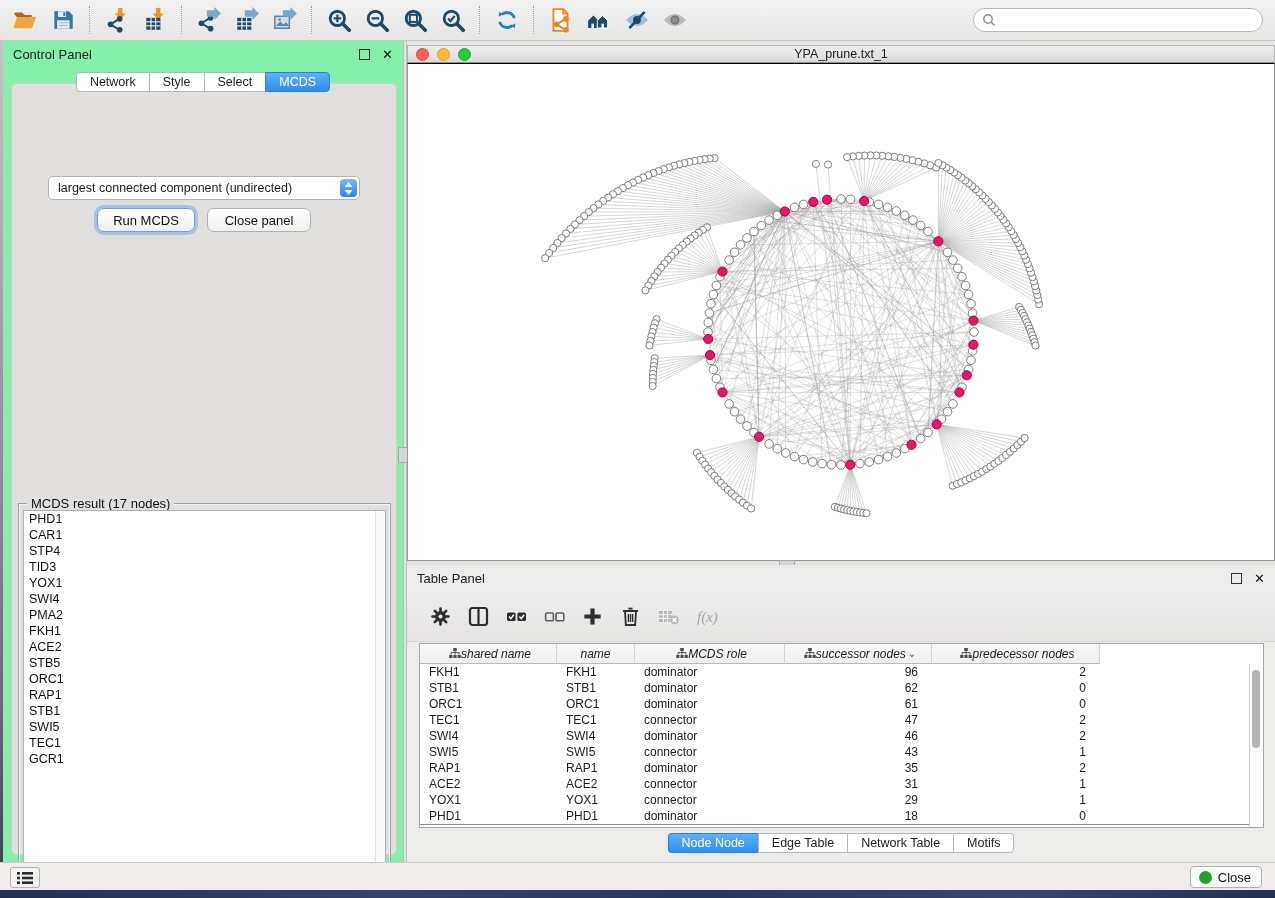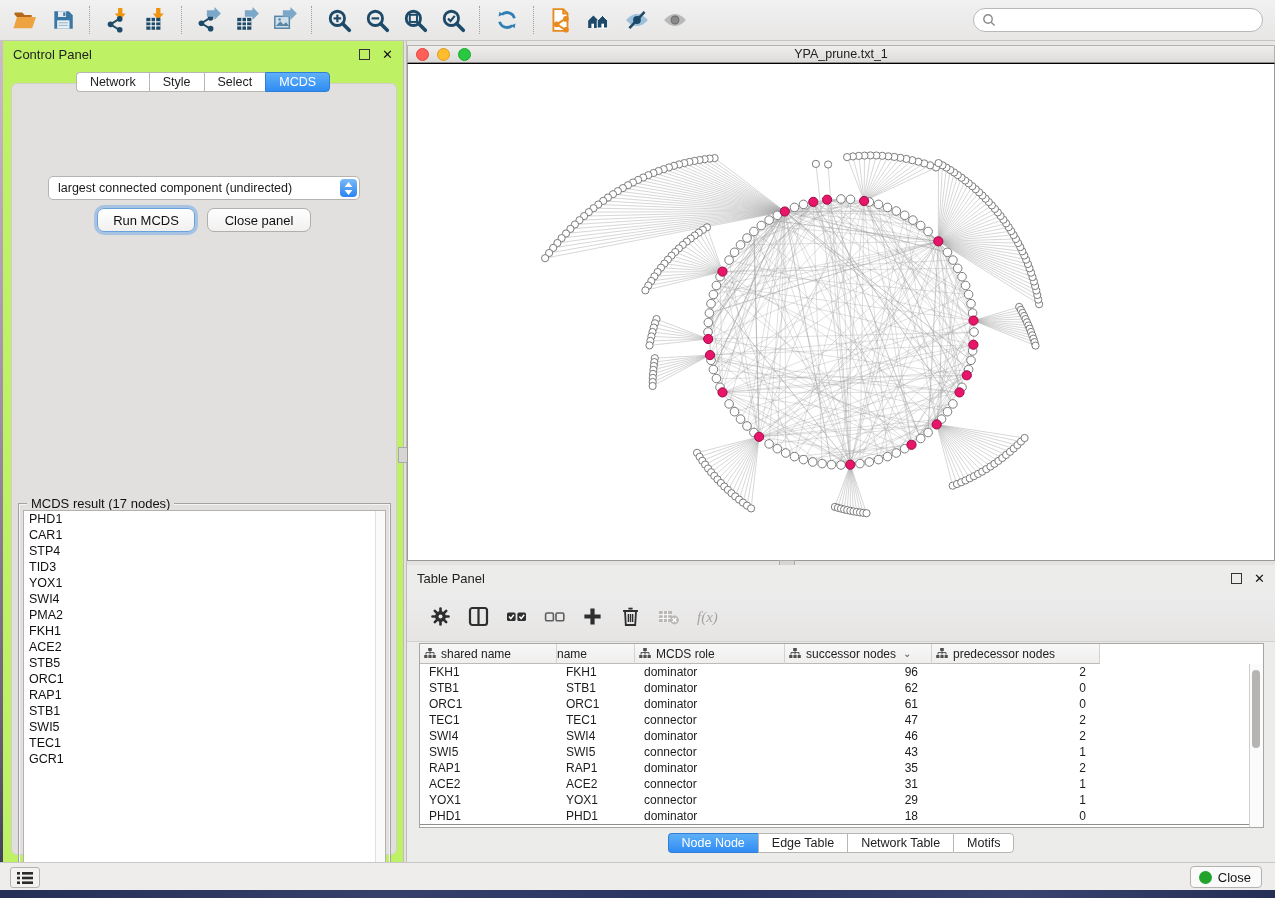--- a/index.html
+++ b/index.html
@@ -23,21 +23,21 @@
   #toolbar-search input{border:none;outline:none;flex:1;height:18px;font-size:12px;
     background:transparent;font-family:inherit;}
 
   
   #left-strip{left:0;top:41px;width:3px;height:849px;
     background:linear-gradient(#cdbccB,#a493a8 40%,#6d6079 80%,#3c3d56);}
   #bottom-wallpaper{left:0;top:890px;width:1275px;height:8px;
     background:linear-gradient(90deg,#252e55,#36406b 30%,#2a3460 55%,#3a4370 80%,#252e55);}
 
   
-  #control-panel{left:3px;top:41px;width:400px;height:821px;background:#bef264;}
+  #control-panel{left:3px;top:41px;width:400px;height:821px;background:#86efac;}
   .panel-titlebar{height:26px;display:flex;align-items:center;padding:0 10px;}
   .panel-title{font-size:13px;color:#222;}
   .panel-title-spacer{flex:1;}
   .float-box{width:9px;height:9px;border:1.5px solid #333;display:inline-block;margin-right:12px;}
   .close-x{font-size:13px;font-weight:bold;color:#111;line-height:1;}
   #cp-tabs{position:absolute;left:0;top:31px;width:400px;display:flex;justify-content:center;z-index:2;}
   .mac-tab{height:20px;padding:0 13px;font-size:12.5px;background:#fff;border:1px solid #b7b6b5;
     border-right:none;display:flex;align-items:center;cursor:default;color:#222;}
   .mac-tab:first-child{border-radius:4px 0 0 4px;}
   .mac-tab:last-child{border-radius:0 4px 4px 0;border-right:1px solid #b7b6b5;}
@@ -94,21 +94,21 @@
   #tp-toolbar{position:absolute;left:0;top:26px;width:868px;height:50px;
     background:linear-gradient(#edecec,#e6e5e4);border-bottom:1px solid #d2d1d0;}
   .tp-btn{position:absolute;top:10px;width:30px;height:30px;border:none;background:transparent;
     display:flex;align-items:center;justify-content:center;padding:0;}
   .tp-btn svg{width:23px;height:23px;}
   #node-table{position:absolute;left:12px;top:78px;width:845px;height:185px;background:#fff;
     border:1px solid #a7a6a5;box-sizing:border-box;}
   #nt-header{position:absolute;left:0;top:0;height:20px;display:flex;}
   .nt-hcell{box-sizing:border-box;height:20px;background:linear-gradient(#f8f8f8,#efeeed);
     border-right:1px solid #d4d3d2;border-bottom:1px solid #bcbbba;
-    display:flex;align-items:center;justify-content:flex-start;gap:5px;font-size:12px;color:#222;}
+    display:flex;align-items:center;justify-content:center;font-size:12px;color:#222;font-style:italic;}
   .nt-hcell .hier{flex:0 0 auto;margin-left:4px;}
   .nt-hcell .hlabel{white-space:nowrap;}
   .sort-chev{font-size:10px;color:#555;margin-left:2px;}
   .nt-row{position:absolute;left:0;height:16px;display:flex;}
   .nt-cell{box-sizing:border-box;font-size:12px;line-height:16px;color:#1c1c1c;
     overflow:hidden;white-space:nowrap;}
   .nt-cell.left{padding-left:9px;text-align:left;}
   .nt-cell.right{padding-right:14px;text-align:right;}
   #nt-endline{position:absolute;left:0;width:831px;border-top:1px solid #8f8e8d;}
   #nt-scroll{position:absolute;right:0;top:20px;bottom:0;width:13px;background:#fbfbfb;border-left:1px solid #d0cfce;}

